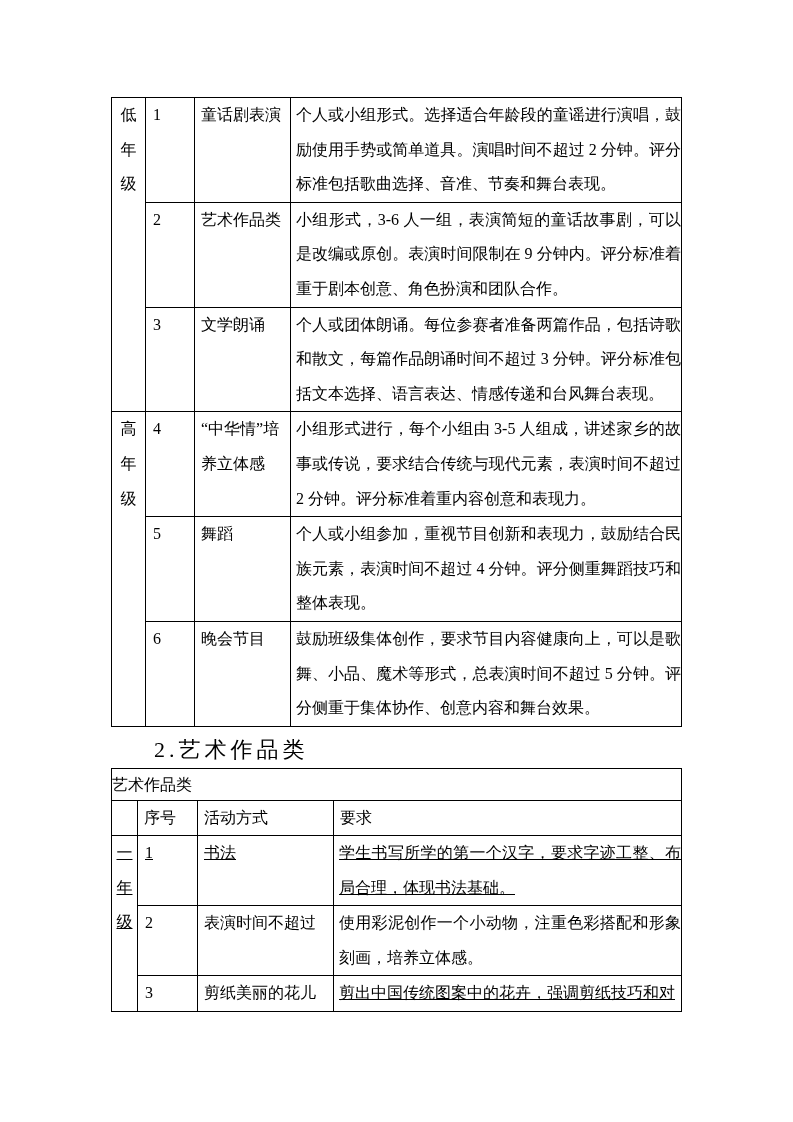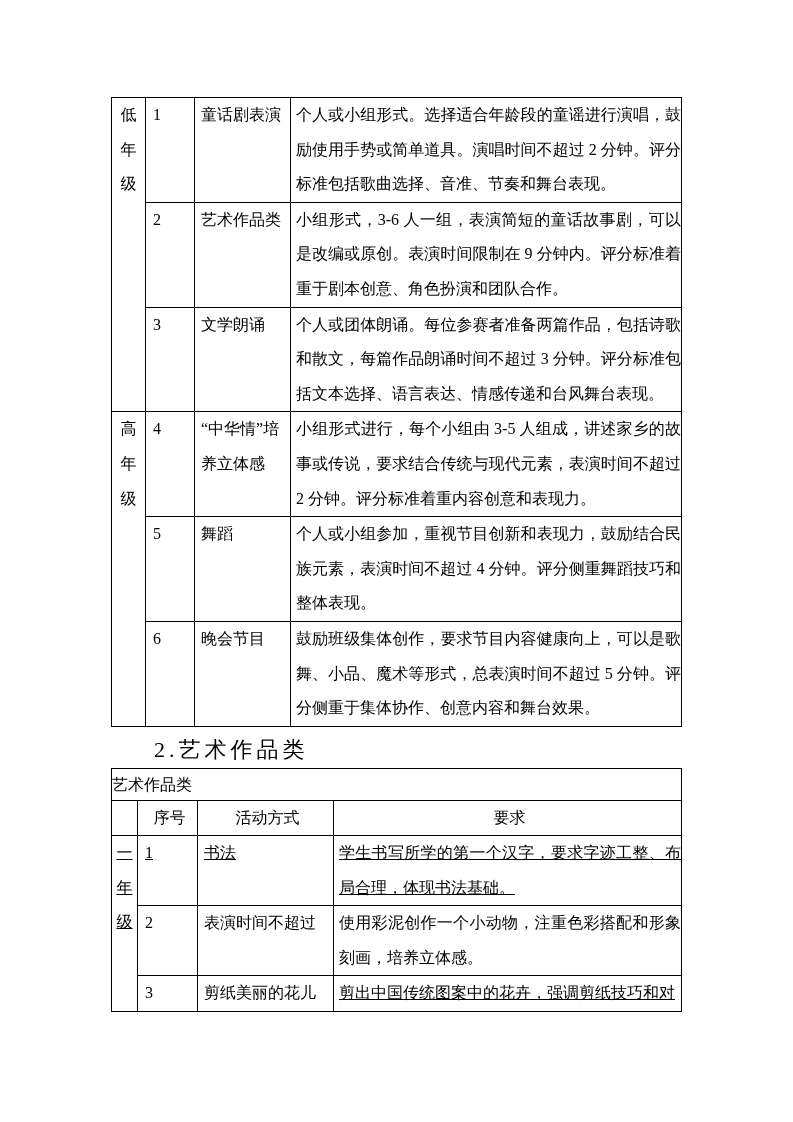--- a/index.html
+++ b/index.html
@@ -27,21 +27,21 @@
     border: 1px solid #000000;
     vertical-align: top;
     overflow: hidden;
   }
   
   .t1 { top: 97px; }
   .t1 tr { height: 101px; }
   
   .t2 { top: 768px; }
   .t2 tr.title-row  { height: 32px; }
-  .t2 tr.header-row { height: 35px; text-align: center; }
+  .t2 tr.header-row { height: 35px; }
   .t2 tr.r1 { height: 70px; text-decoration: underline; }
   .t2 tr.r2 { height: 67px; }
   .t2 tr.r3 { height: 31px; }
   .t2 .title-cell {
     text-align: left;
     line-height: 31px;
     vertical-align: middle;
   }
   .t2 .header-row td { line-height: 34px; }
   

